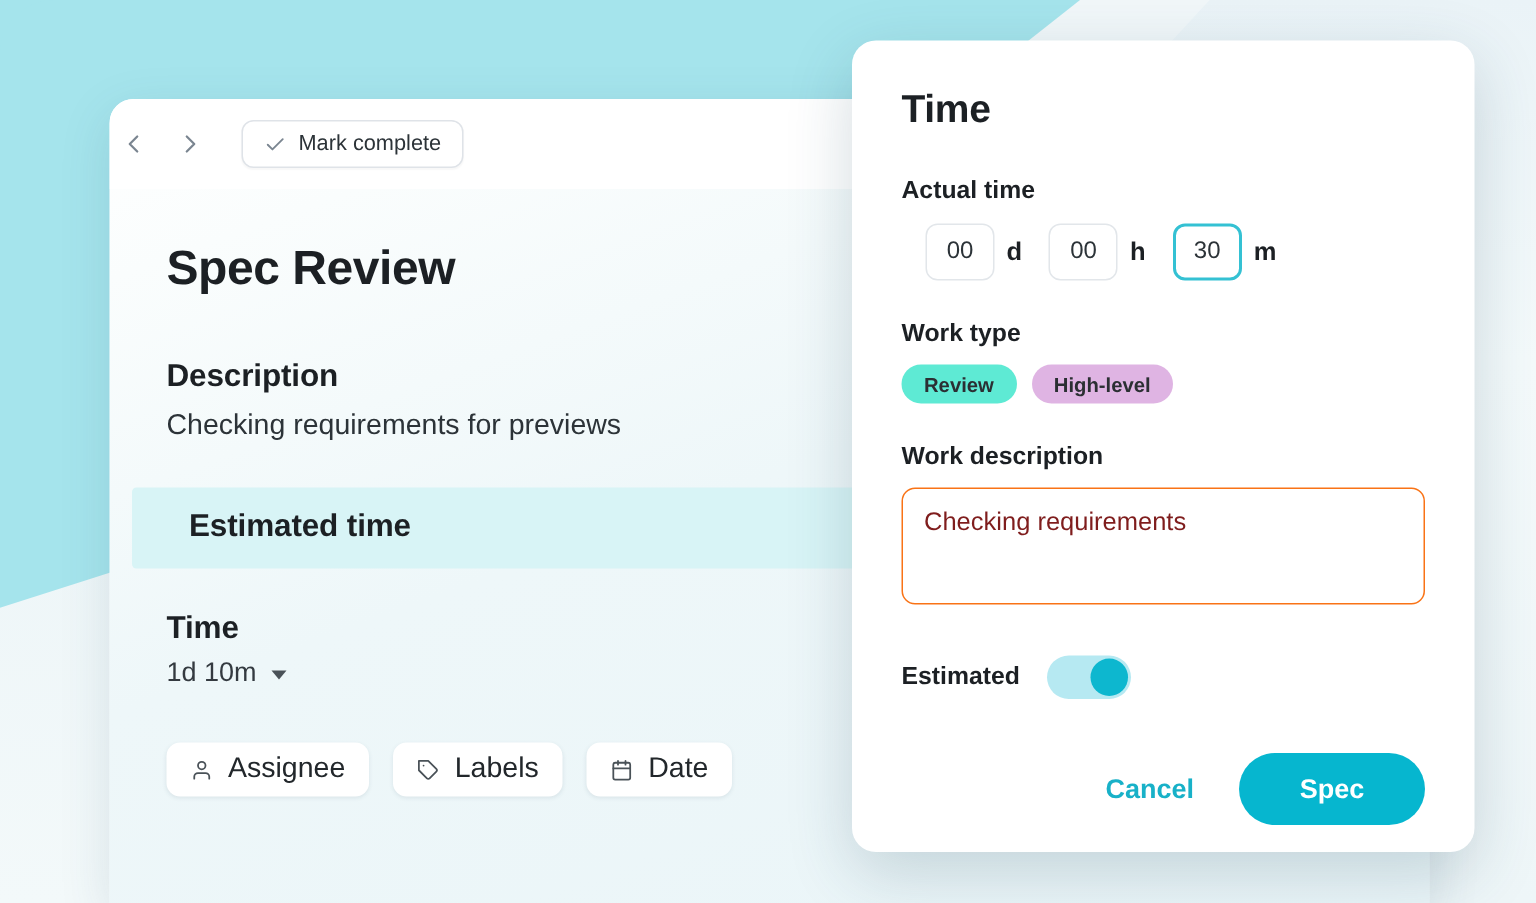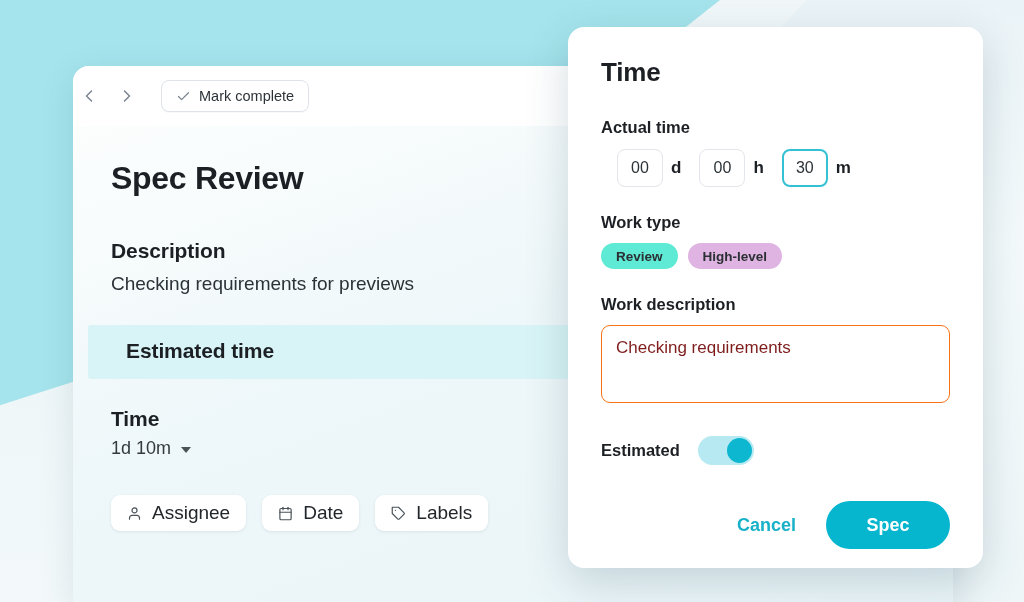--- a/index.html
+++ b/index.html
@@ -431,37 +431,37 @@
             <svg width="15" height="15" viewBox="0 0 24 24" fill="none" stroke="currentColor" stroke-width="1.9" stroke-linecap="round" stroke-linejoin="round">
                 <path d="M20 21v-2a4 4 0 0 0-4-4H8a4 4 0 0 0-4 4v2"></path>
                 <circle cx="12" cy="7" r="4"></circle>
               </svg>
           </span>
           <span>Assignee</span>
         </div>
         <div class="meta-btn">
           <span class="mi">
             <svg width="15" height="15" viewBox="0 0 24 24" fill="none" stroke="currentColor" stroke-width="1.9" stroke-linecap="round" stroke-linejoin="round">
+                <path d="M20.59 13.41l-7.17 7.17a2 2 0 0 1-2.83 0L2 12V2h10l8.59 8.59a2 2 0 0 1 0 2.82z"></path>
+                <line x1="7" y1="7" x2="7.01" y2="7"></line>
+              </svg>
+          </span>
+          <span>Labels</span>
+        </div>
+        <div class="meta-btn">
+          <span class="mi">
+            <svg width="15" height="15" viewBox="0 0 24 24" fill="none" stroke="currentColor" stroke-width="1.9" stroke-linecap="round" stroke-linejoin="round">
                 <rect x="3" y="4" width="18" height="18" rx="2"></rect>
                 <line x1="16" y1="2" x2="16" y2="6"></line>
                 <line x1="8" y1="2" x2="8" y2="6"></line>
                 <line x1="3" y1="10" x2="21" y2="10"></line>
               </svg>
           </span>
           <span>Date</span>
         </div>
-        <div class="meta-btn">
-          <span class="mi">
-            <svg width="15" height="15" viewBox="0 0 24 24" fill="none" stroke="currentColor" stroke-width="1.9" stroke-linecap="round" stroke-linejoin="round">
-                <path d="M20.59 13.41l-7.17 7.17a2 2 0 0 1-2.83 0L2 12V2h10l8.59 8.59a2 2 0 0 1 0 2.82z"></path>
-                <line x1="7" y1="7" x2="7.01" y2="7"></line>
-              </svg>
-          </span>
-          <span>Labels</span>
-        </div>
       </div>
     </div>
   </div>
 
   <div class="modal">
 
     <div class="modal-title">Time</div>
 
     <div class="field-label" id="actual-time-label">Actual time</div>
 

